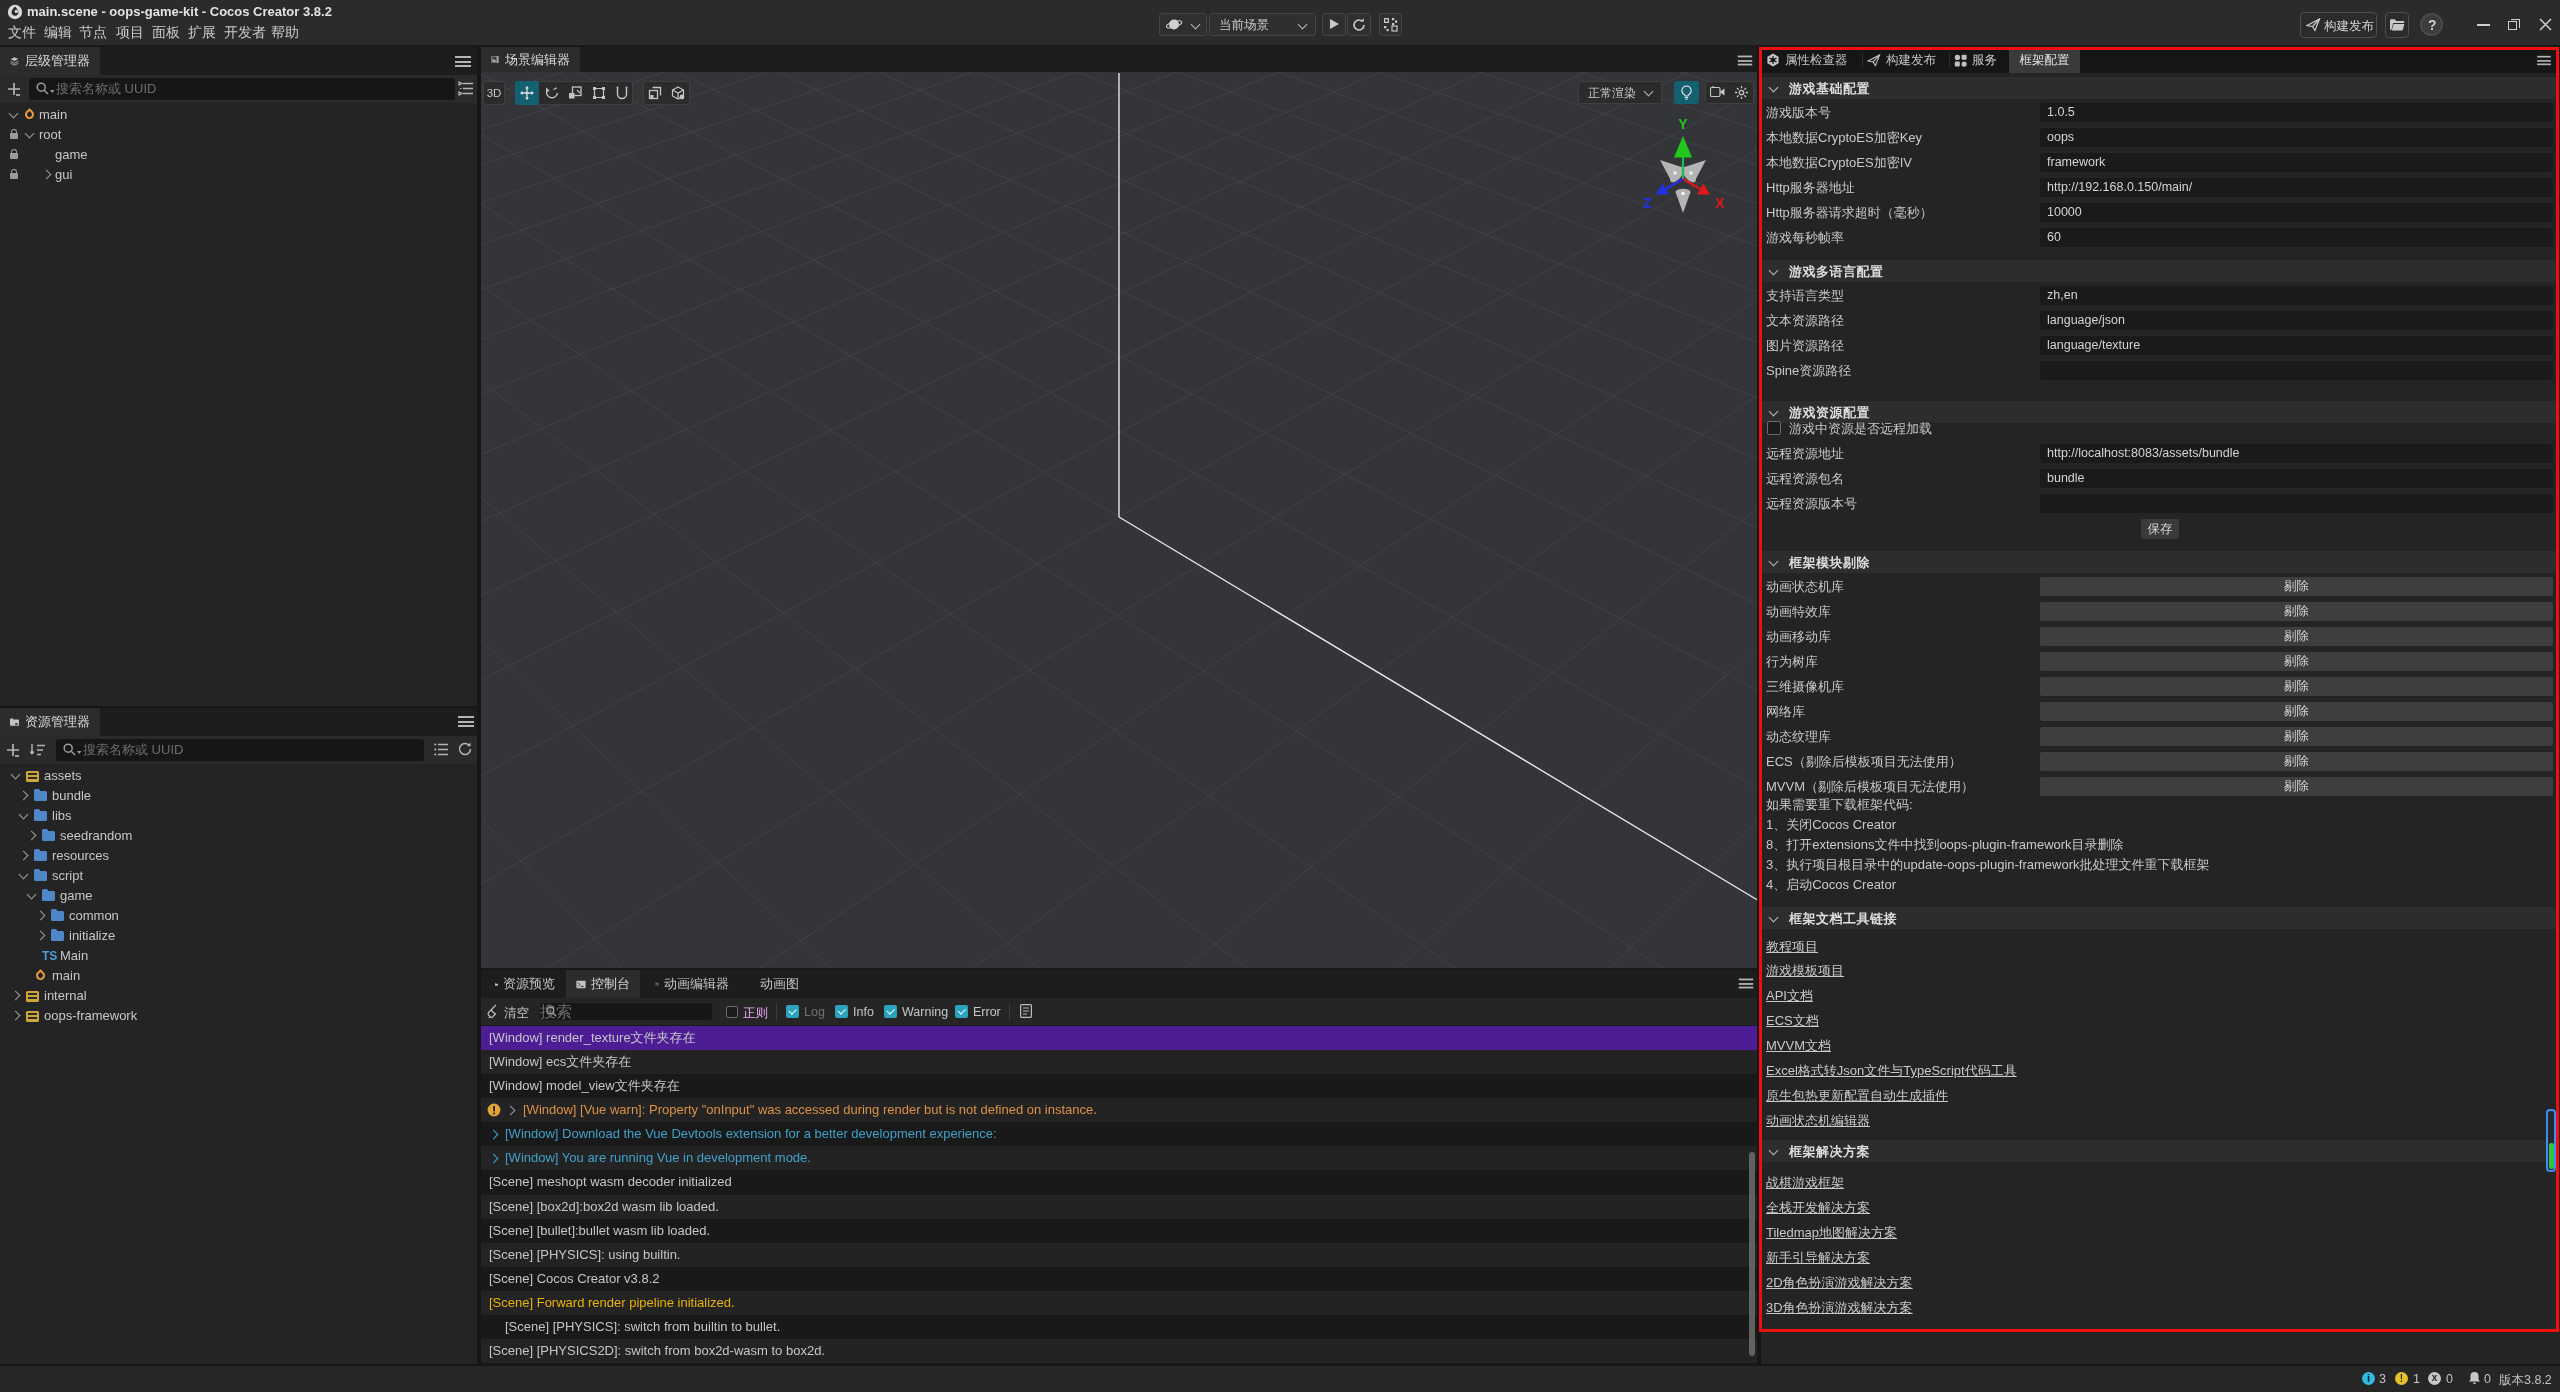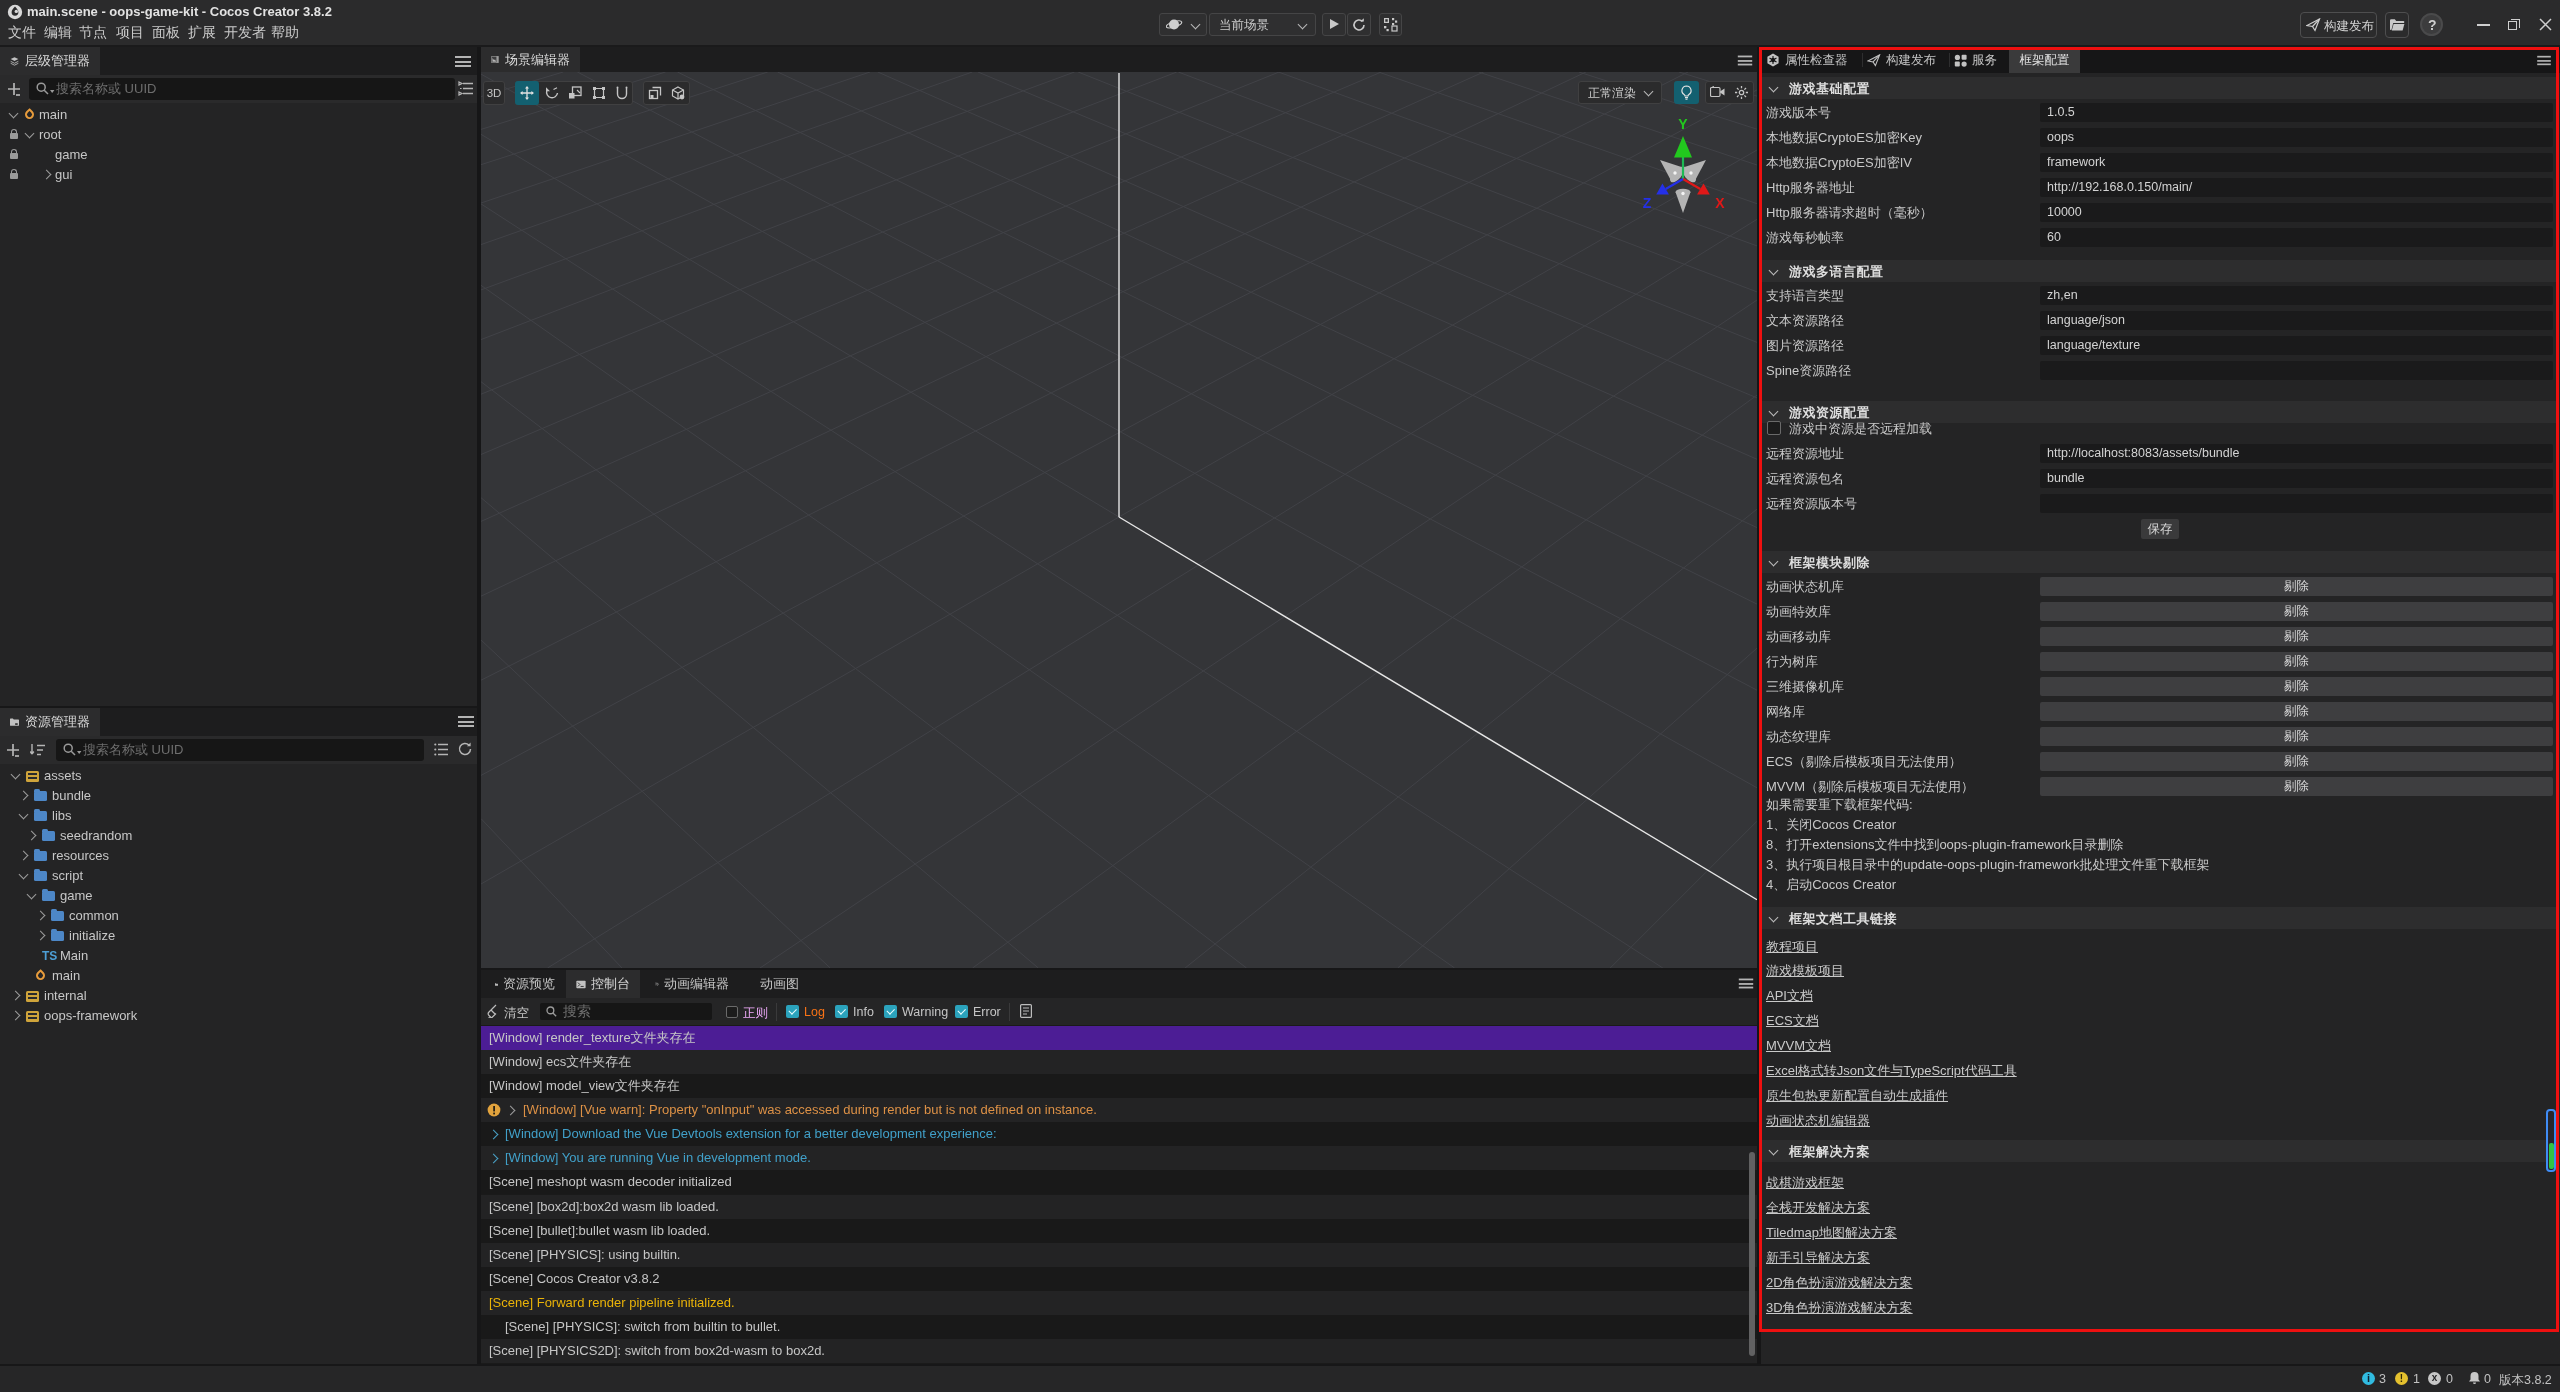--- a/index.html
+++ b/index.html
@@ -408,26 +408,26 @@
 <div class="ab" style="left:481px;top:998px;width:1276px;height:27px;background:#252526"></div>
 <svg class="ic" style="left:487px;top:1004px" width="14" height="14" viewBox="0 0 14 14" fill="none" stroke="#bcbcbc" stroke-width="1.2">
     <path d="M9 1L4 6M6.5 3.5L2 8c-1 1-1 2.5 0 3.5L4.5 14 9 9.5"></path>
     <path d="M4 6l4 4"></path>
     <path d="M1.5 13.5L4.5 14"></path>
   </svg>
 <div class="ab" style="left:504px;top:1005px;font-size:12.5px;color:#c6c6c6">清空</div>
 <div class="sinput" style="left:540px;top:1003px;width:172px;height:17px;line-height:17px;border-radius:2px"><svg width="11" height="11" viewBox="0 0 13 13" style="position:absolute;left:6px;top:3px">
       <circle cx="5.2" cy="5.2" r="4" fill="none" stroke="#9a9a9a" stroke-width="1.6"></circle>
       <path d="M8.2 8.2L12 12" stroke="#9a9a9a" stroke-width="1.6"></path>
-    </svg><span style="margin-left:23px;font-size:14px">搜索</span></div>
+    </svg><span style="font-size:16px">搜索</span></div>
 <div class="cb" style="left:726px;top:1006px"></div>
 <div class="ab" style="left:743px;top:1005px;font-size:12.5px;color:#f0abfc">正则</div>
 <div class="ab" style="left:776px;top:1003px;width:1px;height:18px;background:#3a3a3b"></div>
 <div class="cbk" style="left:786px;top:1005px"></div>
-<div class="ab" style="left:804px;top:1005px;font-size:12.5px;color:#f97316">Log</div>
+<div class="ab" style="left:804px;top:1005px;font-size:12.5px;color:#737373">Log</div>
 <div class="cbk" style="left:835px;top:1005px"></div>
 <div class="ab" style="left:853px;top:1005px;font-size:12.5px;color:#c6c6c6">Info</div>
 <div class="cbk" style="left:884px;top:1005px"></div>
 <div class="ab" style="left:902px;top:1005px;font-size:12.5px;color:#c6c6c6">Warning</div>
 <div class="cbk" style="left:955px;top:1005px"></div>
 <div class="ab" style="left:973px;top:1005px;font-size:12.5px;color:#c6c6c6">Error</div>
 <div class="ab" style="left:1009px;top:1003px;width:1px;height:18px;background:#3a3a3b"></div>
 <svg class="ic" style="left:1020px;top:1004px" width="12" height="14" viewBox="0 0 12 14" fill="none" stroke="#bcbcbc" stroke-width="1.2">
     <rect x="0.6" y="0.6" width="10.8" height="12.8" rx="1"></rect>
     <path d="M3 4h6M3 7h6M3 10h4"></path>

